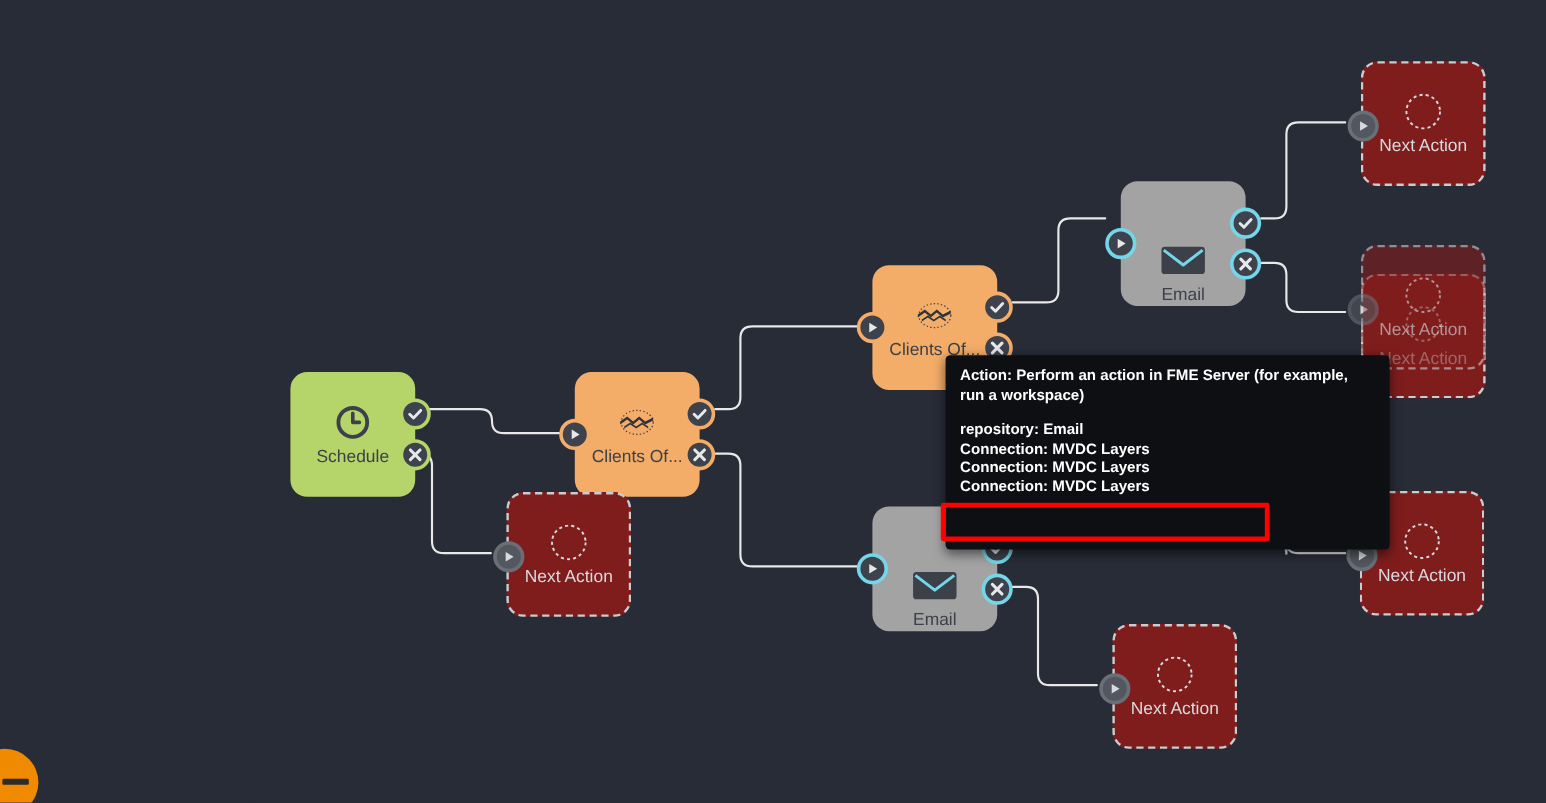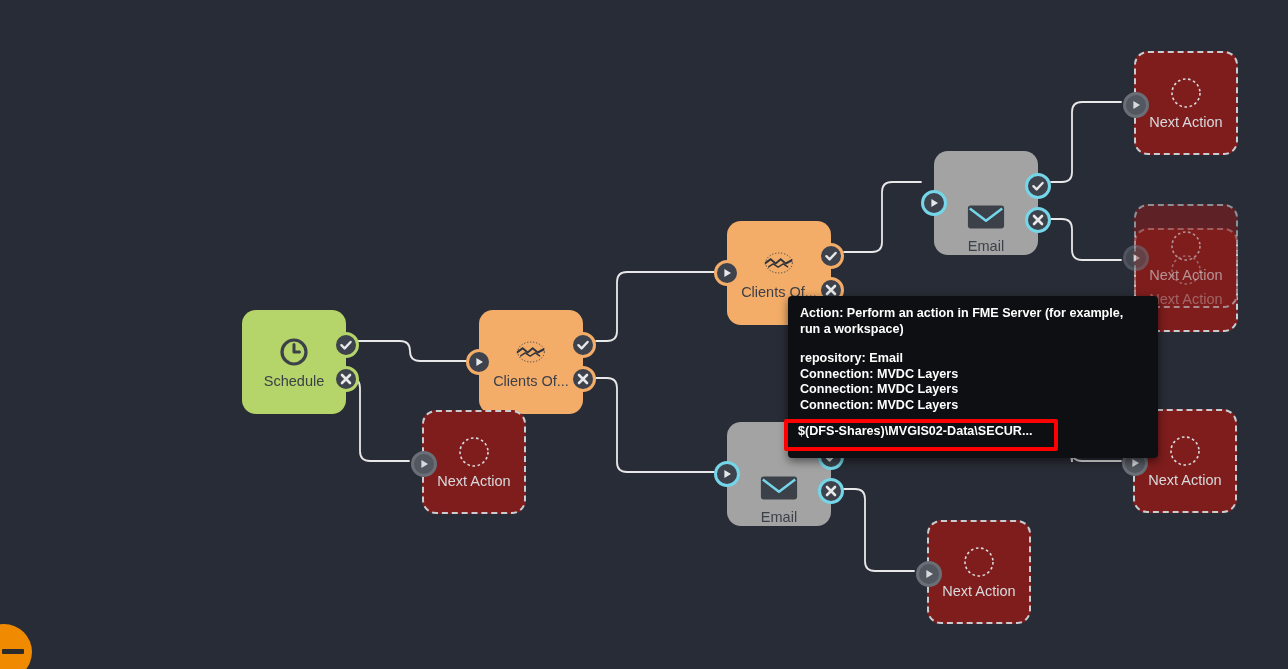--- a/index.html
+++ b/index.html
@@ -384,20 +384,19 @@
 
   <div id="tooltip">
     <div class="head">Action: Perform an action in FME Server (for example, run a workspace)</div>
     <div class="spacer"></div>
     <div class="line">repository: Email</div>
     <div class="line">Connection: MVDC Layers</div>
     <div class="line">Connection: MVDC Layers</div>
     <div class="line">Connection: MVDC Layers</div>
   </div>
 
-  <div id="highlight-text">$(DFS-Shares)\MVGIS02-Data\SECUR...</div>
   <div id="highlight-box"></div>
 
   <div id="fab">
     <span class="plus-h"></span>
   </div>
 
 </div>
 
 </body></html>

